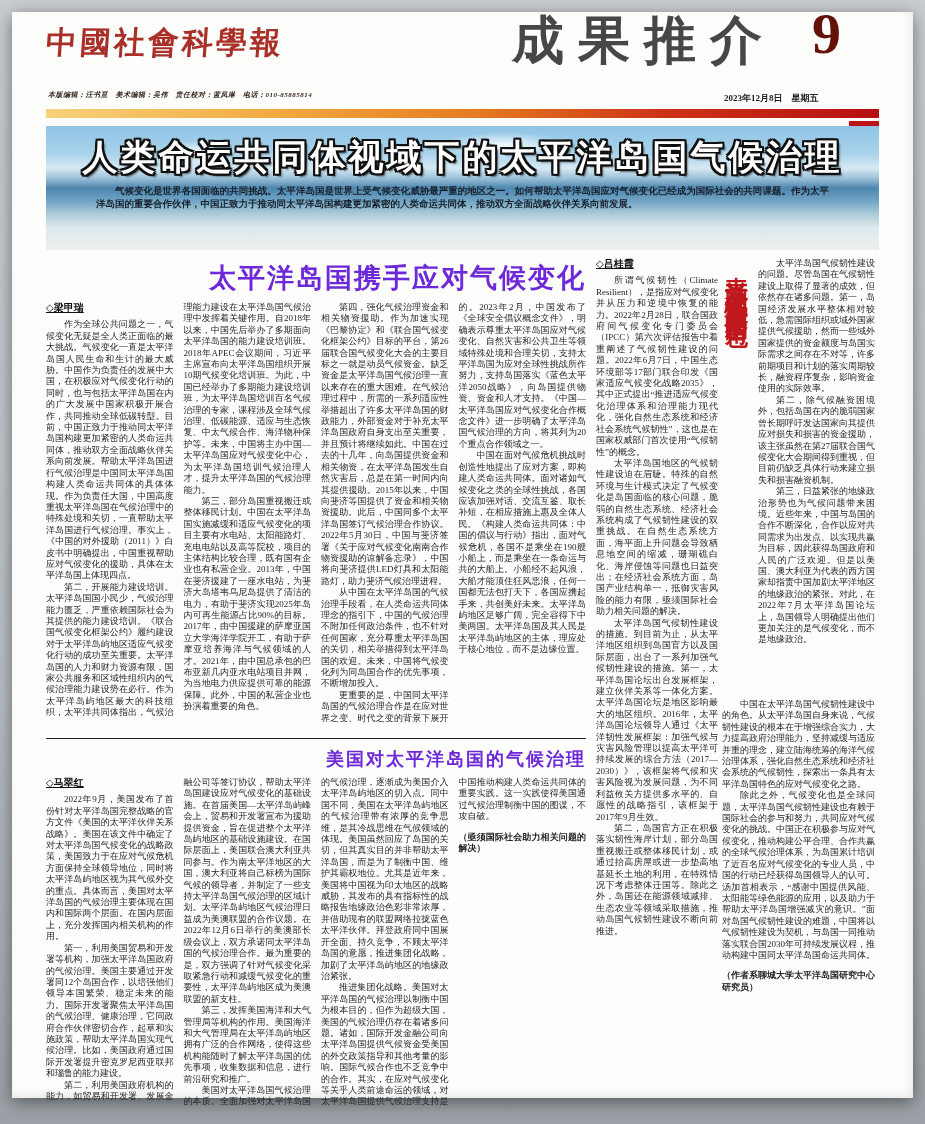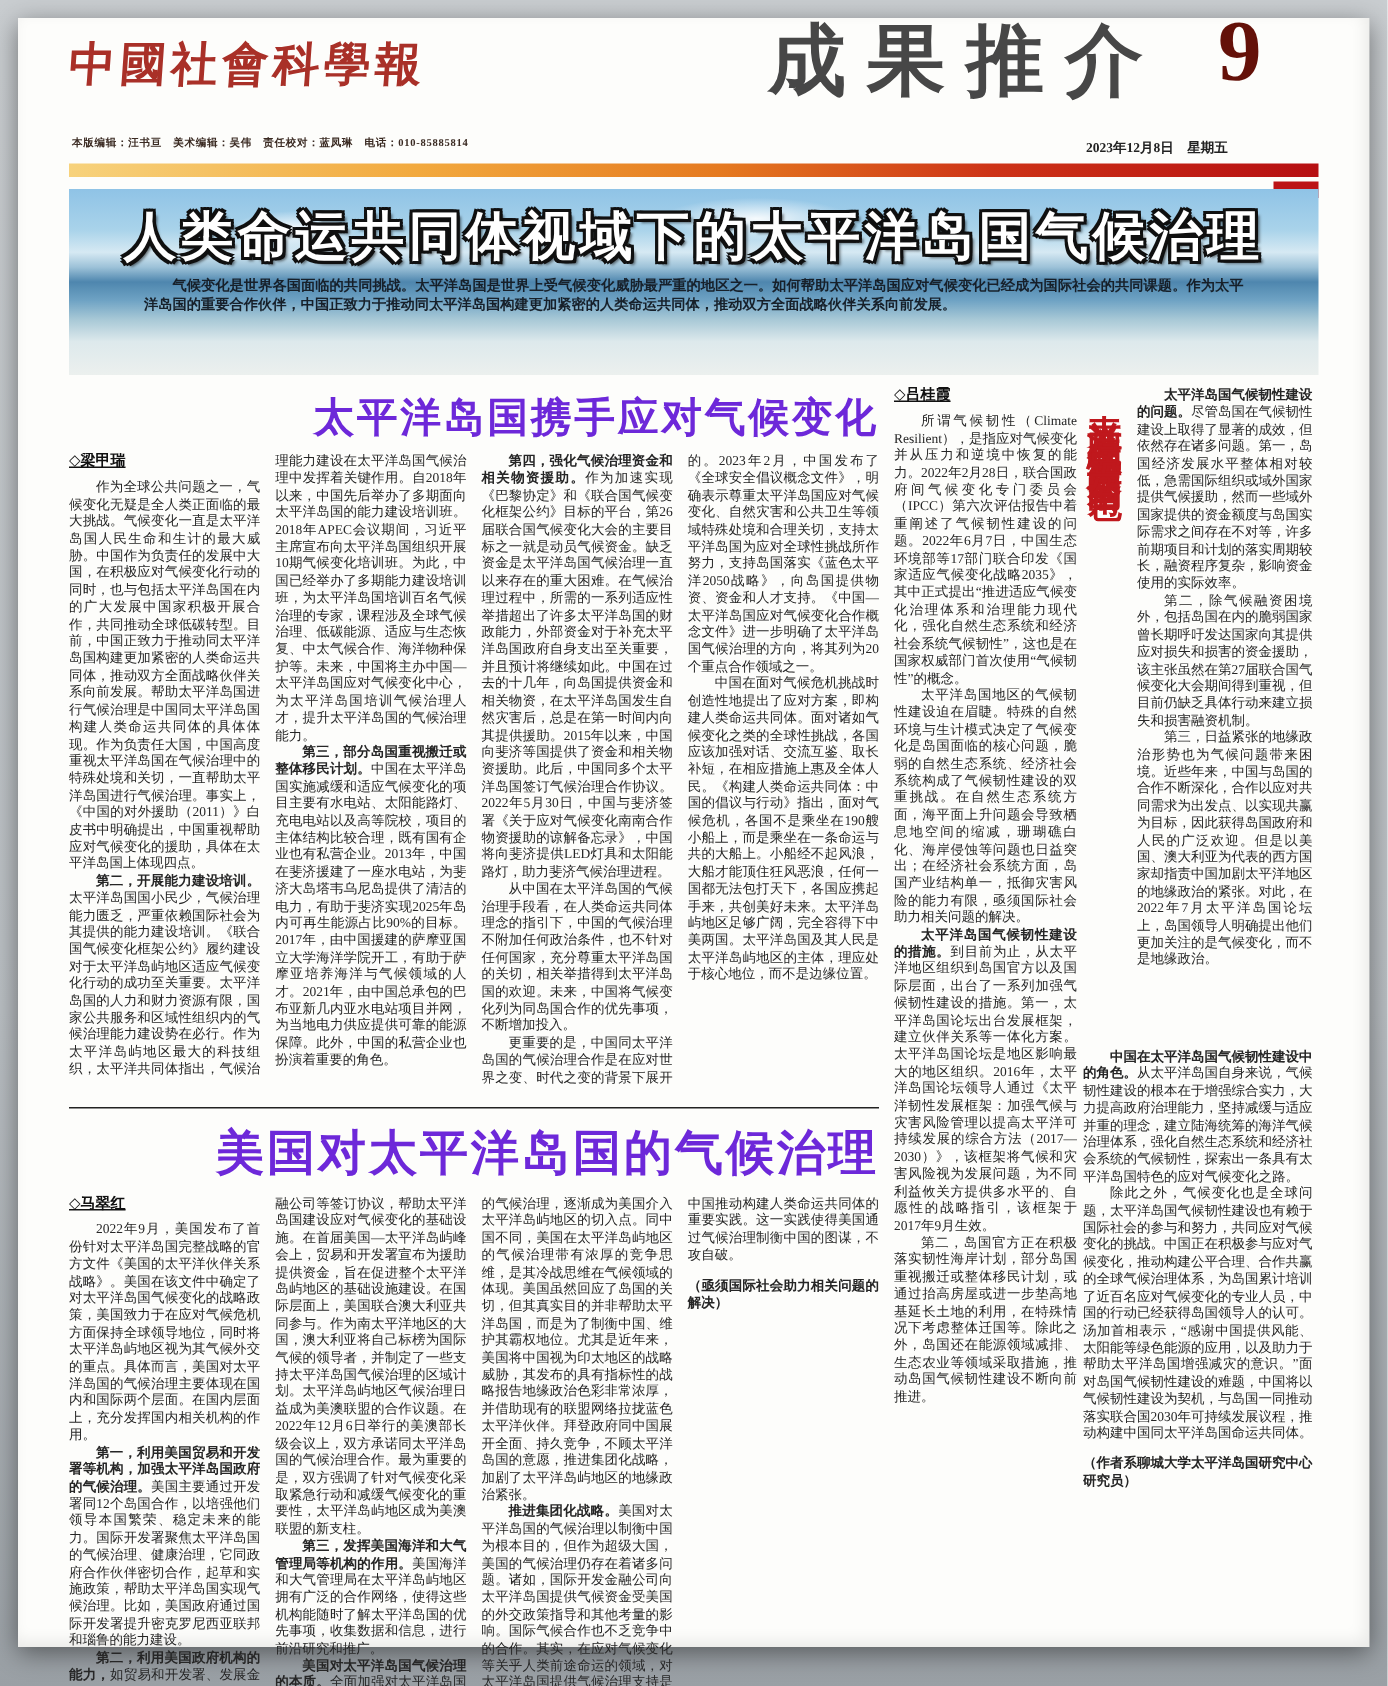--- a/index.html
+++ b/index.html
@@ -12,21 +12,21 @@
   .page{
     position:relative;width:901px;height:1086px;margin:12px auto 0;
     background:#fdfdfb;
     box-shadow:0 4px 16px rgba(0,0,0,.45), inset -3px -4px 10px rgba(0,0,0,.08);
   }
   
   .header{position:relative;height:114px;}
   .masthead{position:absolute;left:34px;top:10px;font-size:31px;font-weight:900;
     color:#a93028;letter-spacing:3px;transform:skewX(-4deg);
     font-family:"Liberation Serif",serif;}
-  .staff{position:absolute;left:36px;top:78px;font-size:7px;color:#3a2a22;font-weight:bold;letter-spacing:.5px;}
+  .staff{position:absolute;left:36px;top:78px;font-size:7px;color:#3a2a22;font-weight:bold;letter-spacing:.5px;font-style:italic;}
   .section-title{position:absolute;left:500px;top:-6px;font-size:52px;font-weight:700;
     color:#474747;letter-spacing:14px;font-family:"Liberation Serif",serif;}
   .page-num{position:absolute;left:800px;top:-12px;font-size:58px;font-weight:900;color:#641109;
     font-family:"Liberation Serif",serif;}
   .date-line{position:absolute;left:712px;top:80px;font-size:9px;font-weight:bold;color:#222;}
   .rule-bar{position:absolute;left:34px;right:34px;top:97px;height:9px;
     background:linear-gradient(90deg,#f7d27c 0%,#f2a93e 28%,#e57a20 52%,#cd3317 74%,#b60f12 100%);}
   .corner-tab{position:absolute;right:34px;top:109px;width:30px;height:11px;background:#bc1316;}
   
   .banner{position:relative;left:34px;width:833px;height:124px;overflow:hidden;
@@ -41,29 +41,29 @@
       2px 2px 0 #101010,-2px -2px 0 #101010,2px -2px 0 #101010,-2px 2px 0 #101010,3px 3px 2px rgba(0,0,0,.55);}
   .banner .lead{margin:4px 50px 0;font-size:9.5px;line-height:12.5px;font-weight:600;
     color:#17202a;text-align:justify;text-indent:2em;}
   
   .content{display:flex;gap:10px;padding:8px 34px 0;}
   .left-zone{width:540px;}
   .right-zone{width:283px;}
   .art-title{margin:2px 0 6px;text-align:right;font-weight:700;color:#6d28d9;
     font-family:"Liberation Sans","DejaVu Sans",sans-serif;letter-spacing:2px;}
   .t1{font-size:27px;}
-  .t2{font-size:32px;margin-top:8px;}
+  .t2{font-size:18px;margin-top:8px;}
   .byline{font-size:10px;font-weight:bold;text-decoration:underline;margin:0 0 6px;color:#111;}
   .cols{column-gap:10px;column-fill:auto;overflow:hidden;
     font-size:9px;line-height:11.4px;text-align:justify;color:#262626;}
   .cols4{column-count:4;}
   .a1body{height:428px;}
   .a2body{height:332px;}
   .para{margin:0;text-indent:2em;}
-  .para b{font-weight:bold;}
+  .para b{font-weight:normal;}
   .para.note{text-indent:0;font-weight:bold;margin-top:9px;}
   .divider{border:none;border-top:1.5px solid #222;margin:8px 0 0;}
   
   .art3{display:flex;gap:4px;height:852px;}
   .a3col1{width:122px;height:100%;overflow:hidden;font-size:9px;line-height:11.4px;
     text-align:justify;color:#262626;}
   .a3right{width:153px;display:flex;flex-direction:column;}
   .a3top{display:flex;gap:6px;height:436px;}
   .vtitle{width:30px;writing-mode:vertical-rl;text-orientation:upright;
     font-size:23px;font-weight:900;color:#c0181d;letter-spacing:3px;line-height:30px;

